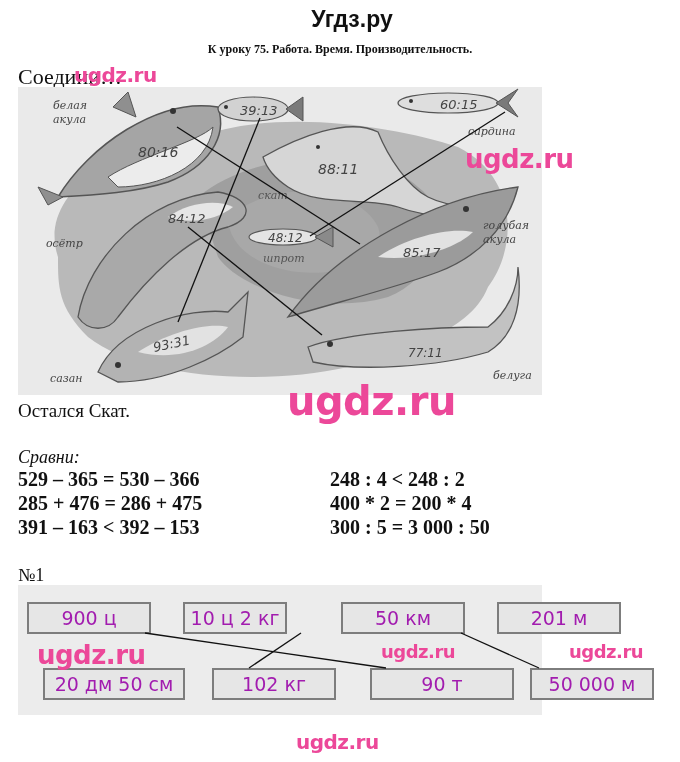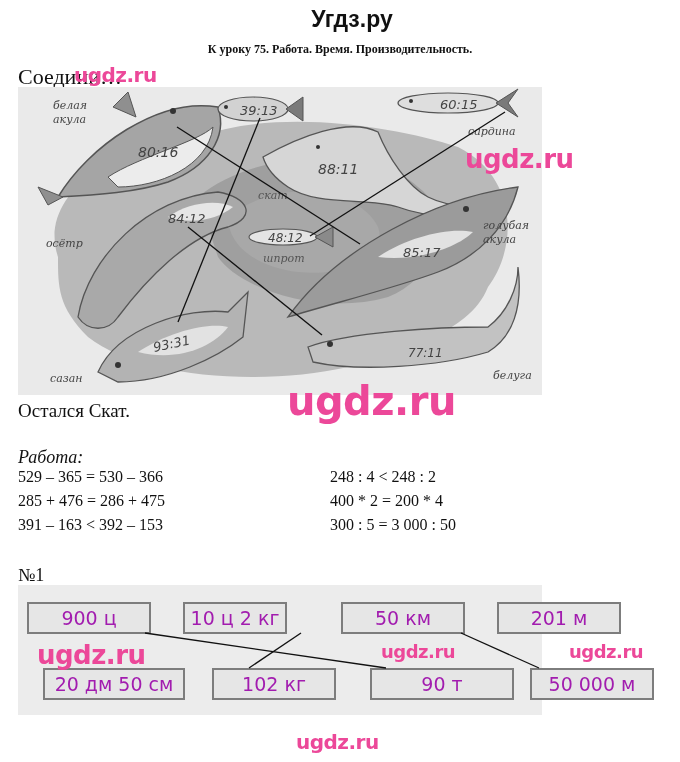--- a/index.html
+++ b/index.html
@@ -5,21 +5,21 @@
   html, body { margin: 0; padding: 0; background: #ffffff; }
   body { width: 680px; height: 762px; position: relative; overflow: hidden; font-family: "Liberation Serif", serif; color: #111; }
   .site-title { position: absolute; top: 6px; left: 0; width: 680px; text-align: center; font-family: "Liberation Sans", sans-serif; font-weight: bold; font-size: 23px; color: #111; padding-left: 12px; }
   .lesson-title { position: absolute; top: 42px; left: 0; width: 680px; text-align: center; font-weight: bold; font-size: 12px; }
   .connect-label { position: absolute; top: 64px; left: 18px; font-size: 22px; }
   .wm { position: absolute; font-family: "DejaVu Sans", sans-serif; font-weight: bold; color: #ec4899; letter-spacing: -0.5px; }
   .fish-figure { position: absolute; left: 18px; top: 87px; width: 524px; height: 308px; background: #eaeaea; overflow: hidden; }
   .fish-figure svg { position: absolute; left: 0; top: 0; }
   .remaining { position: absolute; top: 400px; left: 18px; font-size: 19px; }
   .compare-title { position: absolute; top: 447px; left: 18px; font-size: 18px; font-style: italic; }
-  .cmp { position: absolute; font-size: 16px; white-space: pre; }
+  .cmp { position: absolute; font-size: 20px; white-space: pre; font-weight: bold; }
   .num-label { position: absolute; top: 565px; left: 18px; font-size: 18px; }
   .units-figure { position: absolute; left: 18px; top: 585px; width: 524px; height: 130px; background: #ececec; }
   .ubox { position: absolute; border: 2px solid #7d7d7d; background: #e6e6e6; font-family: "DejaVu Sans", sans-serif; font-size: 19px; color: #a21caf; display: flex; align-items: center; justify-content: center; box-sizing: border-box; height: 32px; }
   .units-figure svg { position: absolute; left: 0; top: 0; }
 </style>
 </head>
 <body>
 
 <div class="site-title">Угдз.ру</div>
 <div class="lesson-title">К уроку 75. Работа. Время. Производительность.</div>
@@ -110,21 +110,21 @@
       <line x1="487" y1="25" x2="292" y2="149"></line>
       <line x1="170" y1="140" x2="304" y2="248"></line>
     </g>
   </svg>
 </div>
 <div class="wm" style="top:144px;left:465px;font-size:26px;">ugdz.ru</div>
 
 <div class="remaining">Остался Скат.</div>
 <div class="wm" style="top:378px;left:287px;font-size:40px;">ugdz.ru</div>
 
-<div class="compare-title">Работа:</div>
+<div class="compare-title">Сравни:</div>
 <div class="cmp" style="top:468px;left:18px;">529 – 365 = 530 – 366</div>
 <div class="cmp" style="top:492px;left:18px;">285 + 476 = 286 + 475</div>
 <div class="cmp" style="top:516px;left:18px;">391 – 163 &lt; 392 – 153</div>
 <div class="cmp" style="top:468px;left:330px;">248 : 4 &lt; 248 : 2</div>
 <div class="cmp" style="top:492px;left:330px;">400 * 2 = 200 * 4</div>
 <div class="cmp" style="top:516px;left:330px;">300 : 5 = 3 000 : 50</div>
 
 <div class="num-label">№1</div>
 
 <div class="units-figure">

